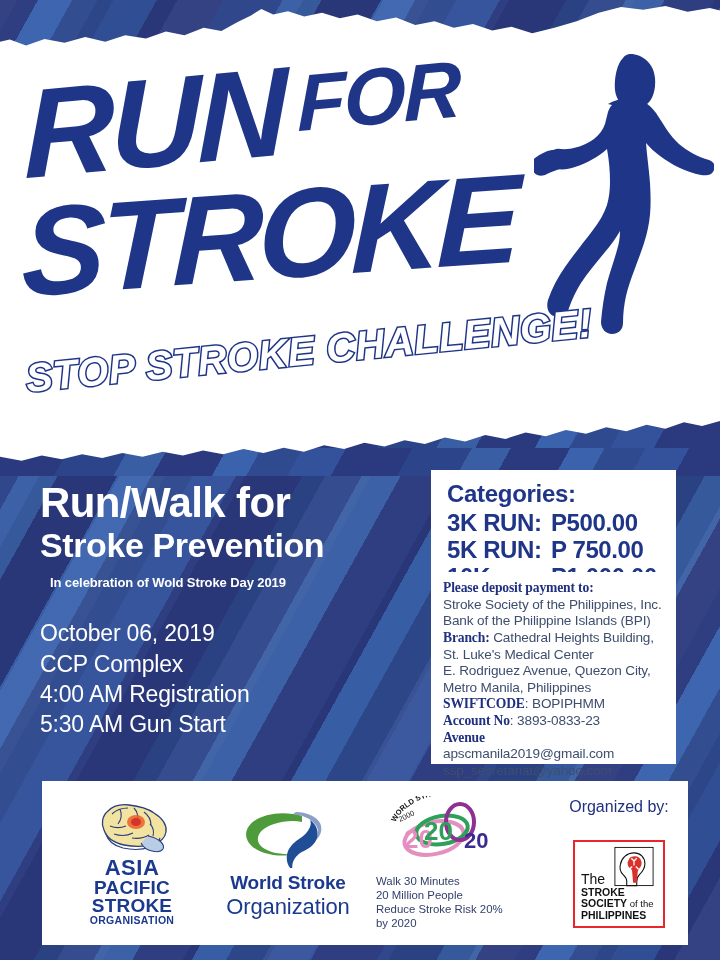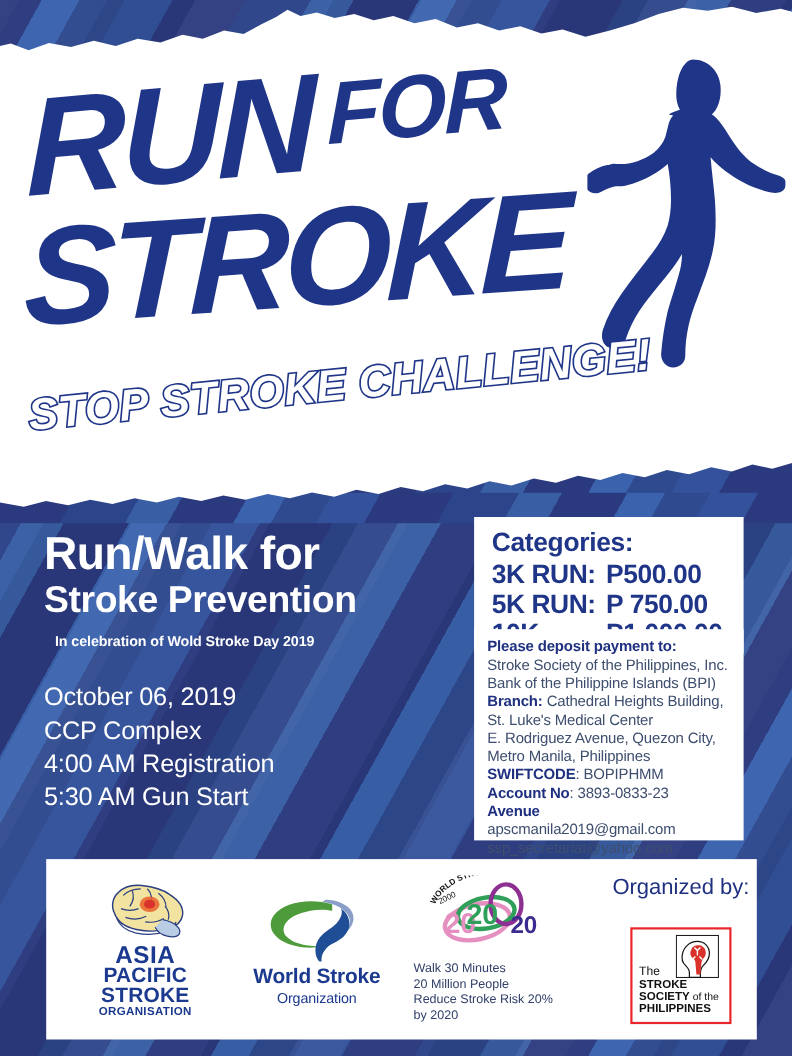--- a/index.html
+++ b/index.html
@@ -249,21 +249,21 @@
     padding: 8px 6px 0 12px;
   }
   .pay-line {
     font-size: 13.6px;
     line-height: 1.225;
     color: #3E4E6E;
     letter-spacing: -0.15px;
     font-family: "Liberation Sans", sans-serif;
     white-space: nowrap;
   }
-  .pay-line b { color: #1F3080; font-weight: 700; }
+  .pay-line b { color: #1F3080; font-weight: 700; font-family: Liberation Serif, serif; }
 
   
   .footer {
     position: absolute;
     left: 42px; top: 781px;
     width: 646px; height: 164px;
     background: #FFFFFF;
     z-index: 4;
     display: flex;
     align-items: center;
@@ -293,35 +293,35 @@
   .apso-text .l3 { font-size: 19px; letter-spacing: 0.2px; }
   .apso-text .l4 { font-size: 10.5px; letter-spacing: 0.3px; margin-top: 1px; }
 
   .wso-text {
     text-align: center;
     color: #1B3A8F;
     font-family: "Liberation Sans", sans-serif;
     margin-top: 4px;
   }
   .wso-text .w1 { font-size: 19px; font-weight: 700; letter-spacing: -0.2px; }
-  .wso-text .w2 { font-size: 13px; font-weight: 400; letter-spacing: -0.1px; }
+  .wso-text .w2 { font-size: 22px; font-weight: 400; letter-spacing: -0.1px; }
 
   .wsd-text {
     color: #32406B;
     font-size: 11.4px;
     line-height: 1.24;
     font-family: "Liberation Sans", sans-serif;
     margin-top: 4px;
     align-self: flex-start;
     padding-left: 8px;
   }
 
   .org-label {
     color: #1F3080;
-    font-size: 20px;
+    font-size: 16px;
     font-family: "Liberation Sans", sans-serif;
     margin-bottom: 24px;
   }
   .ssp-box {
     width: 92px; height: 88px;
     border: 2.5px solid #E8262B;
     background: #fff;
     position: relative;
     display: flex;
     flex-direction: column;
@@ -332,21 +332,21 @@
     position: absolute; right: 9px; top: 4px;
     width: 40px; height: 41px;
   }
   .ssp-text {
     position: absolute; left: 6px; bottom: 5px;
     font-family: "Liberation Sans", sans-serif;
     color: #111;
     line-height: 1.08;
     text-align: left;
   }
-  .ssp-text .s1 { font-size: 11px; font-weight: 400; }
+  .ssp-text .s1 { font-size: 14px; font-weight: 400; }
   .ssp-text .s2 { font-size: 10.5px; font-weight: 700; }
   .ssp-text .s3 { font-size: 10.5px; font-weight: 700; }
   .ssp-text .s4 { font-size: 10.5px; font-weight: 700; }
   .ssp-text .s3 .small { font-weight: 400; font-size: 9.5px; }
 </style>
 </head>
 <body>
 
 <div id="poster">
 

